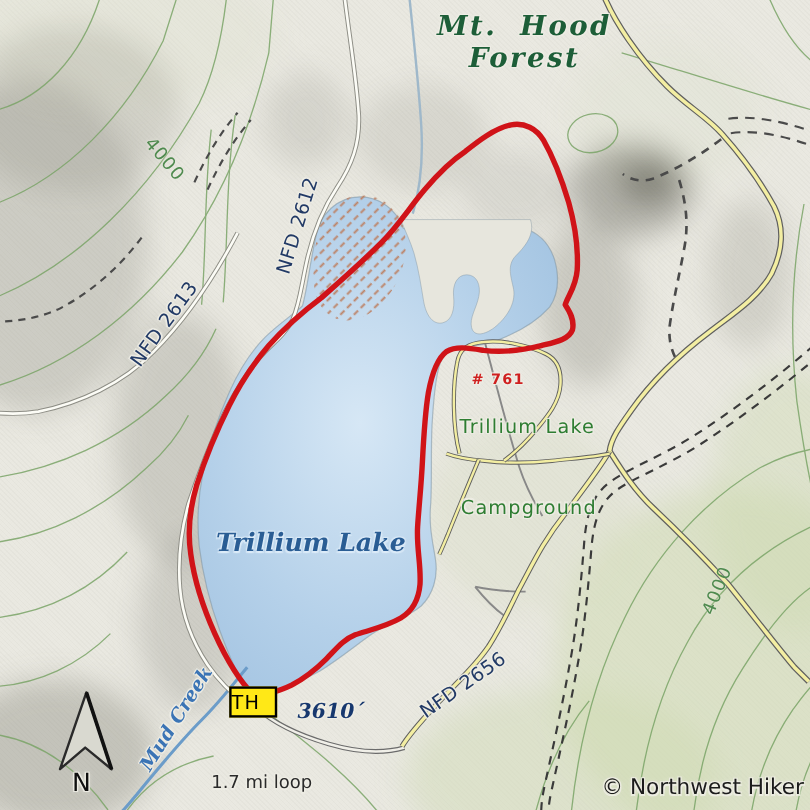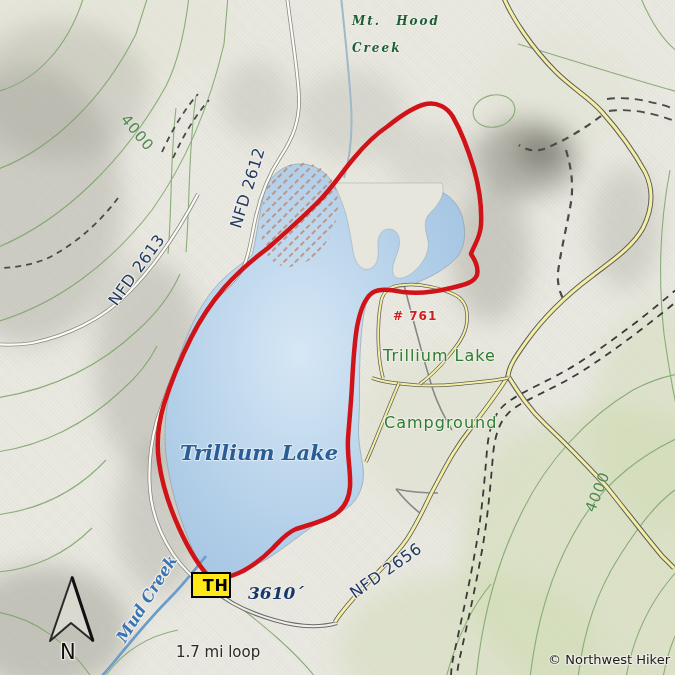--- a/index.html
+++ b/index.html
@@ -10,38 +10,38 @@
       repeating-linear-gradient(45deg, rgba(120,120,110,0.04) 0 1px, transparent 1px 3px),
       repeating-linear-gradient(-45deg, rgba(255,255,255,0.05) 0 1px, transparent 1px 2px);
     font-family:"DejaVu Sans", sans-serif;
   }
   #map svg{position:absolute;left:0;top:0;}
   .lbl{position:absolute;white-space:nowrap;line-height:1;
        text-shadow:-1px -1px 0 rgba(238,237,229,.85),1px -1px 0 rgba(238,237,229,.85),
                    -1px 1px 0 rgba(238,237,229,.85),1px 1px 0 rgba(238,237,229,.85),
                    0 0 4px rgba(238,237,229,.9);}
   .serif-i{font-family:"DejaVu Serif", serif;font-style:italic;}
-  .forest{color:#1d5e38;font-size:12px;font-weight:bold;letter-spacing:2px;word-spacing:9px;
-          text-align:left;line-height:27px;}
+  .forest{color:#1d5e38;font-size:23px;font-weight:bold;letter-spacing:2px;word-spacing:9px;
+          text-align:center;line-height:27px;}
   .roadlbl{color:#223a66;font-size:16px;letter-spacing:0.5px;}
   .lakelbl{color:#2a5d94;font-size:21px;font-weight:bold;
            text-shadow:-1px -1px 1px rgba(222,236,248,.9),1px -1px 1px rgba(222,236,248,.9),
                        -1px 1px 1px rgba(222,236,248,.9),1px 1px 1px rgba(222,236,248,.9);}
   .creeklbl{color:#3b74b5;font-size:16px;font-weight:bold;}
   .contourlbl{color:#4e8a4e;font-size:15px;letter-spacing:1px;
               text-shadow:0 0 3px rgba(238,237,229,.8);}
   .cglbl{color:#2e7d32;font-size:16px;letter-spacing:1px;}
   .trailnum{color:#cf1f1f;font-size:12px;font-weight:bold;letter-spacing:1px;}
   .elev{color:#17386e;font-size:17px;font-weight:bold;}
   .loopdist{color:#2a2a2a;font-size:15px;}
-  .copyright{color:#1c1c1c;font-size:13px;}
+  .copyright{color:#1c1c1c;font-size:18px;}
   .northN{color:#101010;font-size:21px;}
   .th-box{position:absolute;left:191px;top:572px;width:36px;height:22px;
-          background:#ffe817;border:2px solid #000;color:#000;font-size:16px;font-weight:bold;
-          display:flex;align-items:center;justify-content:flex-end;letter-spacing:1px;}
+          background:#ffe817;border:2px solid #000;color:#000;font-size:16px;font-weight:normal;
+          display:flex;align-items:center;justify-content:flex-start;letter-spacing:1px;}
 </style>
 </head>
 <body>
 
 <div id="map">
 
 <svg width="675" height="675" viewBox="0 0 675 675">
   <defs>
     <filter id="soft" x="-50%" y="-50%" width="200%" height="200%">
           <feGaussianBlur stdDeviation="12"></feGaussianBlur>
@@ -212,21 +212,21 @@
   </g>
 
   <g>
     <polygon points="72,577 50,641 71,623 93,641" fill="#d9d9d0" stroke="#2a2a2a" stroke-width="2" stroke-linejoin="round"></polygon>
     <path d="M 72,577 L 93,641" stroke="#111" stroke-width="3"></path>
   </g>
 </svg>
 
 <div class="lbl forest serif-i" style="left:352px;top:8px;width:170px;">
   <div>Mt. Hood</div>
-  <div>Creek</div>
+  <div>Forest</div>
 </div>
 
 <div class="lbl roadlbl" style="left:248px;top:188px;transform:translate(-50%,-50%) rotate(-73deg);">NFD 2612</div>
 
 <div class="lbl roadlbl" style="left:137px;top:270px;transform:translate(-50%,-50%) rotate(-54deg);">NFD 2613</div>
 
 <div class="lbl roadlbl" style="left:386px;top:571px;transform:translate(-50%,-50%) rotate(-35deg);">NFD 2656</div>
 
 <div class="lbl trailnum" style="left:393px;top:310px;"># 761</div>
 

